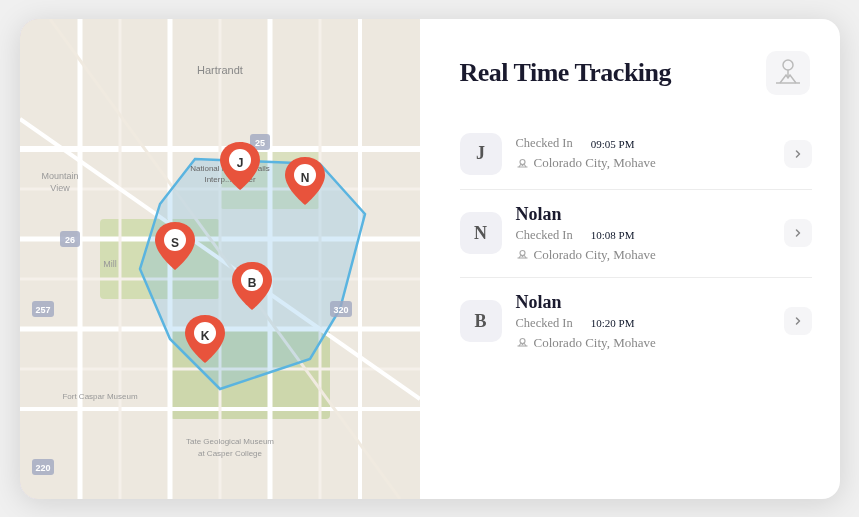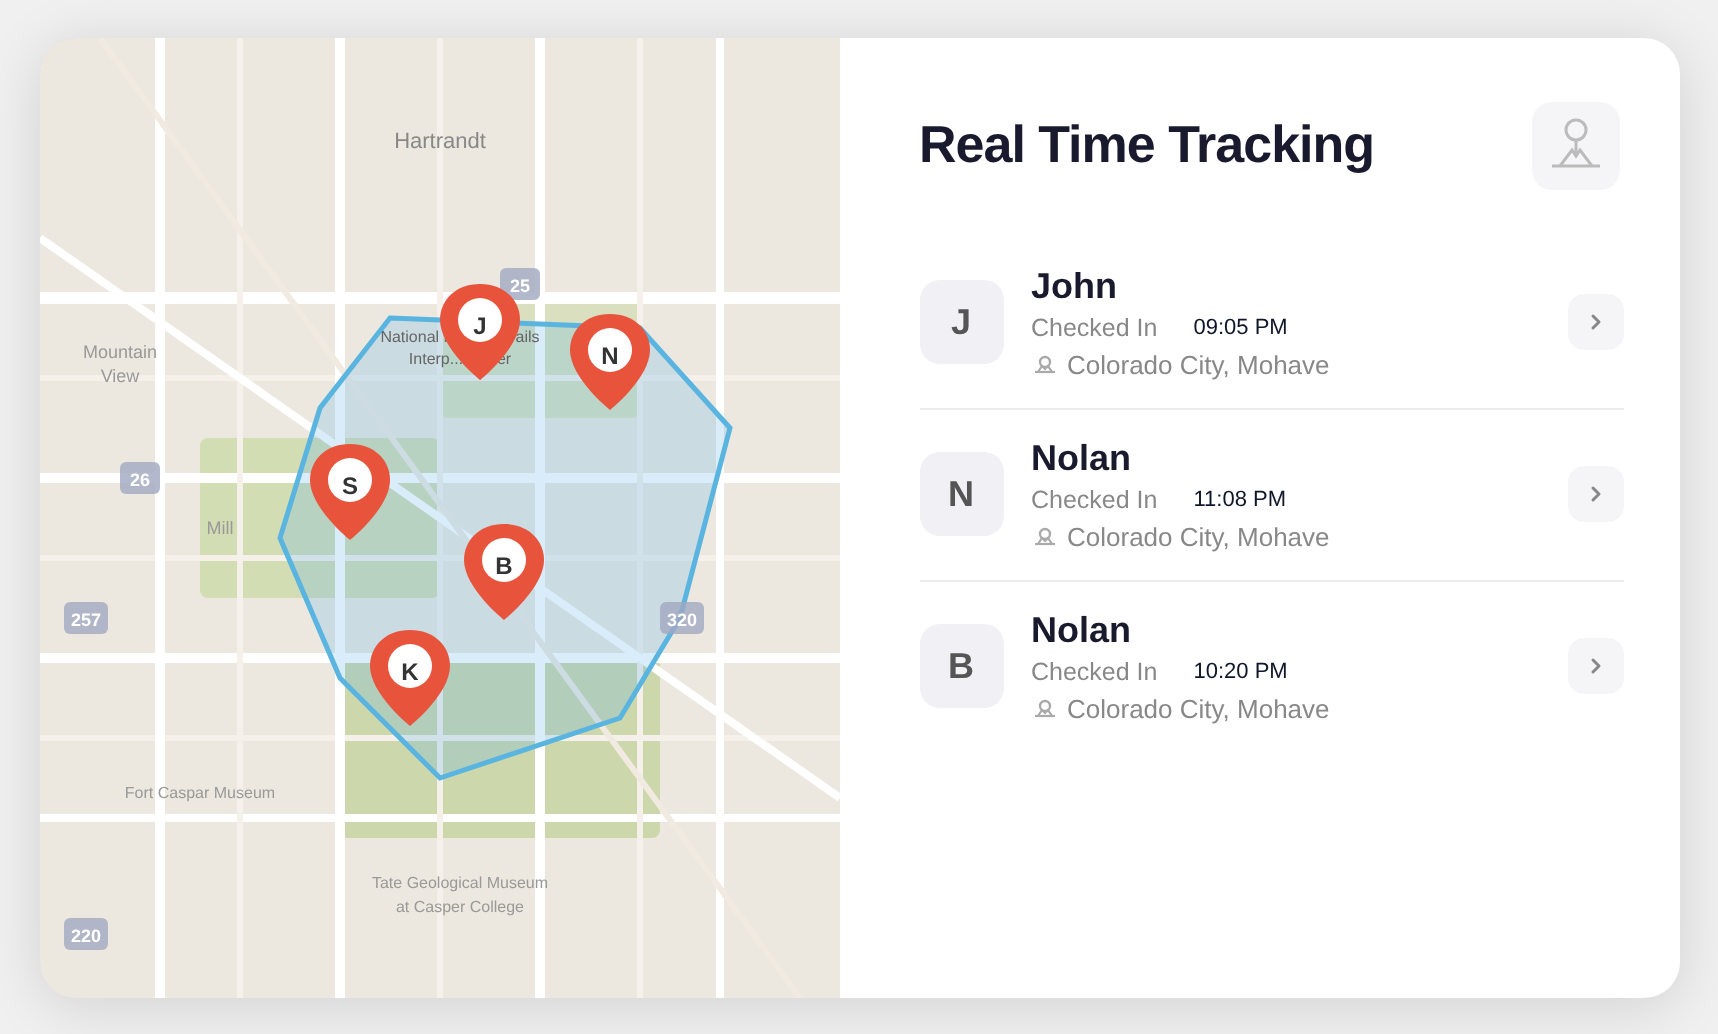--- a/index.html
+++ b/index.html
@@ -35,20 +35,21 @@
       width: 100%;
       height: 100%;
     }
     
     .right-panel {
       flex: 1;
       padding: 30px 28px 20px 40px;
       display: flex;
       flex-direction: column;
       gap: 0;
+      font-family: Liberation Serif, serif;
     }
     .panel-header {
       display: flex;
       align-items: center;
       justify-content: space-between;
       margin-bottom: 22px;
     }
     .panel-title {
       font-size: 26px;
       font-weight: 800;
@@ -236,21 +237,20 @@
           <line x1="10" y1="32" x2="34" y2="32" stroke="#bbb" stroke-width="1.5"></line>
         </svg>
       </div>
     </div>
 
     <div class="person-row">
       <div class="avatar-letter">
         <span>J</span>
       </div>
       <div class="person-info">
-        <div class="person-name">John</div>
         <div class="person-status-row">
           <span class="status-label">Checked In</span>
           <span class="status-time">09:05 PM</span>
         </div>
         <div class="person-location">
           <svg width="13" height="13" viewBox="0 0 13 13" fill="none">
             <circle cx="6.5" cy="5" r="2.5" stroke="#aaa" stroke-width="1.2" fill="none"></circle>
             <path d="M3 10 L5 7 L6.5 8.5 L8 7 L10 10" stroke="#aaa" stroke-width="1.1" fill="none"></path>
             <line x1="1.5" y1="10" x2="11.5" y2="10" stroke="#aaa" stroke-width="1.1"></line>
           </svg>
@@ -265,21 +265,21 @@
     </div>
 
     <div class="person-row">
       <div class="avatar-letter">
         <span>N</span>
       </div>
       <div class="person-info">
         <div class="person-name">Nolan</div>
         <div class="person-status-row">
           <span class="status-label">Checked In</span>
-          <span class="status-time">11:08 PM</span>
+          <span class="status-time">10:08 PM</span>
         </div>
         <div class="person-location">
           <svg width="13" height="13" viewBox="0 0 13 13" fill="none">
             <circle cx="6.5" cy="5" r="2.5" stroke="#aaa" stroke-width="1.2" fill="none"></circle>
             <path d="M3 10 L5 7 L6.5 8.5 L8 7 L10 10" stroke="#aaa" stroke-width="1.1" fill="none"></path>
             <line x1="1.5" y1="10" x2="11.5" y2="10" stroke="#aaa" stroke-width="1.1"></line>
           </svg>
           <span>Colorado City, Mohave</span>
         </div>
       </div>

